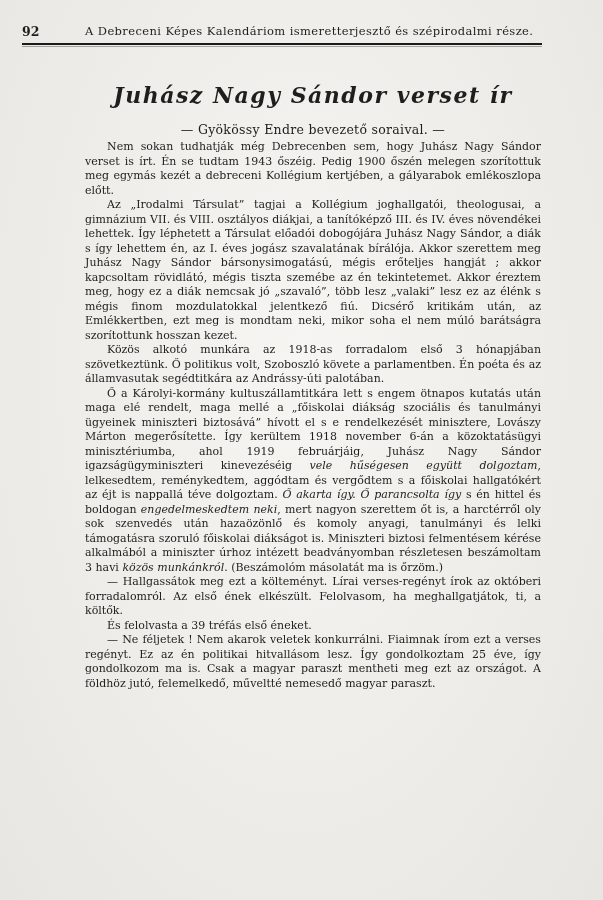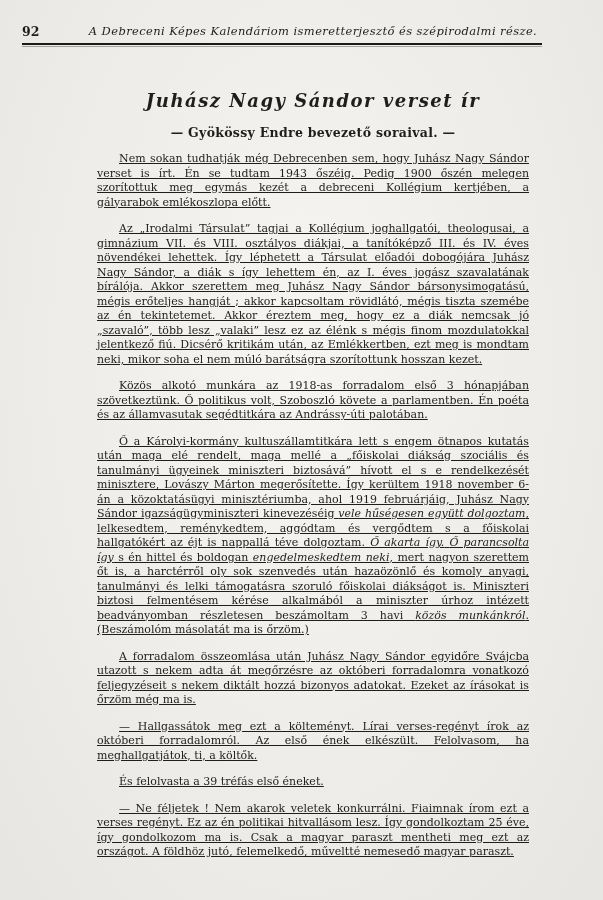--- a/index.html
+++ b/index.html
@@ -32,22 +32,20 @@
     position: absolute;
     left: 22px;
     top: 0;
     font-size: 12.5px;
     font-weight: bold;
   }
   .header-title {
     position: absolute;
     left: 85px;
     width: 456px;
-    text-align: center;
-    font-style: italic;
     font-size: 11.5px;
     letter-spacing: 0.4px;
     white-space: nowrap;
   }
   .header-rule {
     position: absolute;
     top: 43px;
     left: 22px;
     width: 520px;
   }
@@ -61,45 +59,44 @@
     background: rgba(27,26,24,0.35);
   }
   .title-block {
     position: absolute;
     top: 82px;
     left: 85px;
     width: 456px;
     text-align: center;
   }
   .article-title {
-    font-size: 18px;
+    font-size: 22px;
     font-weight: bold;
     font-style: italic;
     letter-spacing: 1.5px;
-    margin: 8px;
+    margin: 0;
   }
   .article-subtitle {
     margin: 14px 0 0 0;
     font-size: 12.5px;
-    font-weight: bold;
+    font-weight: normal;
     letter-spacing: 0.3px;
   }
   .article-body {
     position: absolute;
     top: 140px;
     left: 85px;
     width: 456px;
     font-size: 11px;
     line-height: 14.5px;
     text-align: justify;
   }
   .article-body p {
-    margin: 12px;
+    margin: 0;
     text-indent: 22px;
-    text-decoration: underline;
   }
 </style>
 </head>
 <body style="background: rgb(241, 240, 236); color: rgb(31, 30, 28);">
 
 <div class="paper-tone"></div>
 
 <div class="header-row">
   <span class="page-number">92</span>
   <span class="header-title">A Debreceni Képes Kalendáriom ismeretterjesztő és szépirodalmi része.</span>
@@ -113,17 +110,16 @@
 <div class="title-block">
   <h1 class="article-title">Juhász Nagy Sándor verset ír</h1>
   <p class="article-subtitle">— Gyökössy Endre bevezető soraival. —</p>
 </div>
 
 <div class="article-body">
     <p>Nem sokan tudhatják még Debrecenben sem, hogy Juhász Nagy Sándor verset is írt. Én se tudtam 1943 őszéig. Pedig 1900 őszén melegen szorítottuk meg egymás kezét a debreceni Kollégium kertjében, a gályarabok emlékoszlopa előtt.</p>
     <p>Az „Irodalmi Társulat” tagjai a Kollégium joghallgatói, theologusai, a gimnázium VII. és VIII. osztályos diákjai, a tanítóképző III. és IV. éves növendékei lehettek. Így léphetett a Társulat előadói dobogójára Juhász Nagy Sándor, a diák s így lehettem én, az I. éves jogász szavalatának bírálója. Akkor szerettem meg Juhász Nagy Sándor bársonysimogatású, mégis erőteljes hangját ; akkor kapcsoltam rövidlátó, mégis tiszta szemébe az én tekintetemet. Akkor éreztem meg, hogy ez a diák nemcsak jó „szavaló”, több lesz „valaki” lesz ez az élénk s mégis finom mozdulatokkal jelentkező fiú. Dicsérő kritikám után, az Emlékkertben, ezt meg is mondtam neki, mikor soha el nem múló barátságra szorítottunk hosszan kezet.</p>
     <p>Közös alkotó munkára az 1918-as forradalom első 3 hónapjában szövetkeztünk. Ő politikus volt, Szoboszló követe a parlamentben. Én poéta és az államvasutak segédtitkára az Andrássy-úti palotában.</p>
     <p>Ő a Károlyi-kormány kultuszállamtitkára lett s engem ötnapos kutatás után maga elé rendelt, maga mellé a „főiskolai diákság szociális és tanulmányi ügyeinek miniszteri biztosává” hívott el s e rendelkezését minisztere, Lovászy Márton megerősítette. Így kerültem 1918 november 6-án a közoktatásügyi minisztériumba, ahol 1919 februárjáig, Juhász Nagy Sándor igazságügyminiszteri kinevezéséig <i>vele hűségesen együtt dolgoztam</i>, lelkesedtem, reménykedtem, aggódtam és vergődtem s a főiskolai hallgatókért az éjt is nappallá téve dolgoztam. <i>Ő akarta így.</i> <i>Ő parancsolta így</i> s én hittel és boldogan <i>engedelmeskedtem neki</i>, mert nagyon szerettem őt is, a harctérről oly sok szenvedés után hazaözönlő és komoly anyagi, tanulmányi és lelki támogatásra szoruló főiskolai diákságot is. Miniszteri biztosi felmentésem kérése alkalmából a miniszter úrhoz intézett beadványomban részletesen beszámoltam 3 havi <i>közös munkánkról</i>. (Beszámolóm másolatát ma is őrzöm.)</p>
-    <p>A forradalom összeomlása után Juhász Nagy Sándor egyidőre Svájcba utazott s nekem adta át megőrzésre az októberi forradalomra vonatkozó feljegyzéseit s nekem diktált hozzá bizonyos adatokat. Ezeket az írásokat is őrzöm még ma is.</p>
     <p>— Hallgassátok meg ezt a költeményt. Lírai verses-regényt írok az októberi forradalomról. Az első ének elkészült. Felolvasom, ha meghallgatjátok, ti, a költők.</p>
     <p>És felolvasta a 39 tréfás első éneket.</p>
     <p>— Ne féljetek ! Nem akarok veletek konkurrálni. Fiaimnak írom ezt a verses regényt. Ez az én politikai hitvallásom lesz. Így gondolkoztam 25 éve, így gondolkozom ma is. Csak a magyar paraszt mentheti meg ezt az országot. A földhöz jutó, felemelkedő, műveltté nemesedő magyar paraszt.</p>
   </div>
 
 </body></html>

